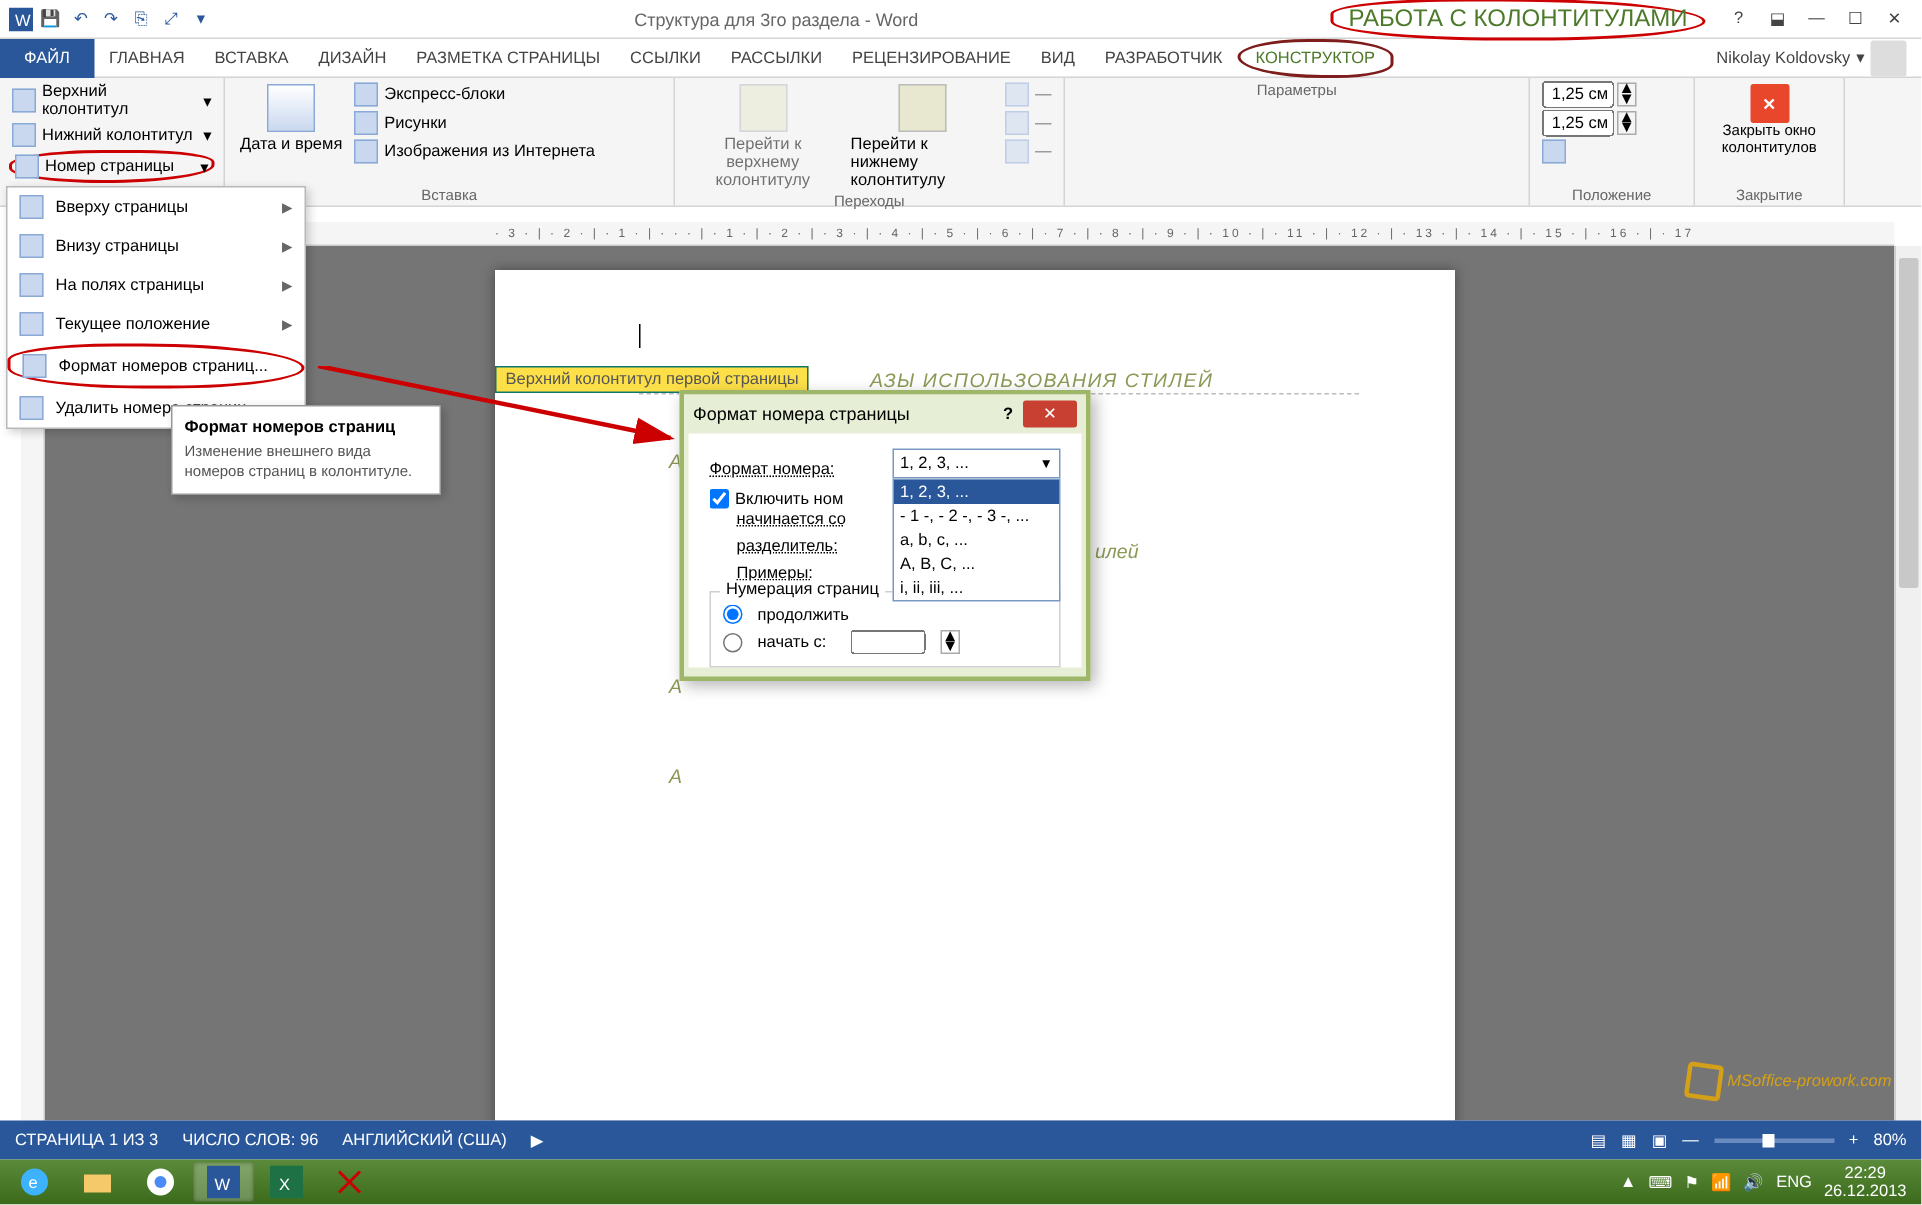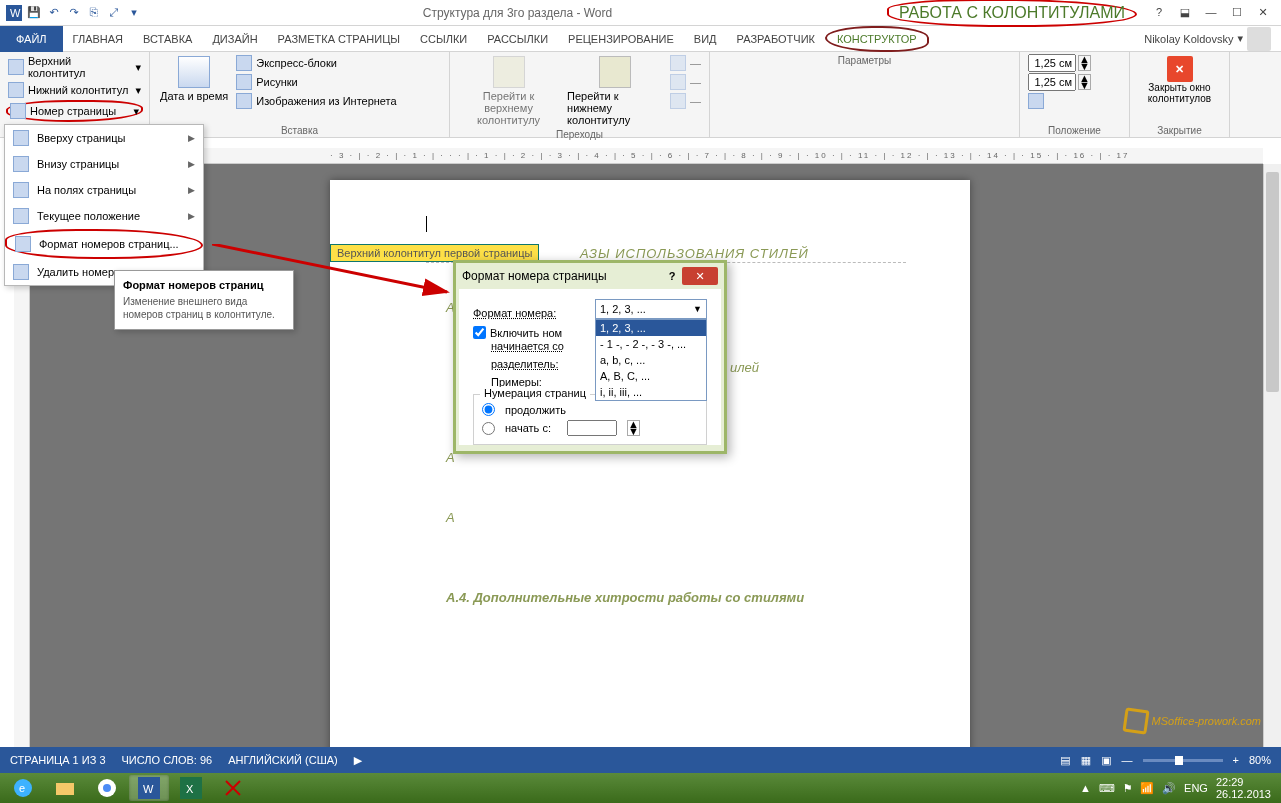--- a/index.html
+++ b/index.html
@@ -73,21 +73,21 @@
 .dlg-btn{width:70px;height:22px;border:1px solid #aaa;background:#f0f0f0;text-align:center;line-height:20px;}
 .dlg-btn.primary{border:1px solid #5b8dd6;box-shadow:0 0 2px #5b8dd6;}
 .statusbar{position:absolute;left:0;right:0;bottom:30px;height:26px;background:#2a579a;color:#fff;display:flex;align-items:center;padding:0 10px;gap:16px;font-size:11px;}
 .statusbar .right{margin-left:auto;display:flex;align-items:center;gap:10px;}
 .zoom-slider{width:80px;height:3px;background:#6a8bc0;position:relative;}
 .zoom-slider .thumb{position:absolute;left:40%;top:-3px;width:8px;height:9px;background:#fff;}
 .taskbar{position:absolute;left:0;right:0;bottom:0;height:30px;background:linear-gradient(#5a8a3a,#3a6a1a);display:flex;align-items:center;padding:0 2px;}
 .tb-item{width:40px;height:26px;margin:0 1px;display:flex;align-items:center;justify-content:center;border-radius:2px;}
 .tb-item.active{background:rgba(255,255,255,.25);box-shadow:inset 0 0 3px rgba(0,0,0,.3);}
 .tray{margin-left:auto;display:flex;align-items:center;gap:8px;color:#fff;padding:0 8px;}
-.tray .clock{text-align:left;line-height:1.1;}
+.tray .clock{text-align:center;line-height:1.1;}
 .watermark{position:absolute;right:20px;bottom:70px;color:#d4a017;font-size:16px;font-style:italic;z-index:3;display:flex;align-items:center;gap:4px;}
 .watermark .wlogo{width:24px;height:24px;border:3px solid #d4a017;border-radius:3px;transform:rotate(8deg);}
 .scrollbar-v{position:absolute;right:0;top:164px;width:18px;bottom:56px;background:#f0f0f0;border-left:1px solid #ccc;}
 .scrollbar-v .thumb{position:absolute;top:8px;left:2px;right:2px;height:220px;background:#c8c8c8;border-radius:2px;}
 </style>
 </head>
 <body>
 
 <div class="titlebar">
   <div class="qat">
@@ -253,21 +253,20 @@
 <div class="doc-area">
   <div class="page">
     <div class="cursor"></div>
     <div class="hf-label">Верхний колонтитул первой страницы</div>
     <div class="hf-text">АЗЫ ИСПОЛЬЗОВАНИЯ СТИЛЕЙ</div>
     <div class="hf-line"></div>
     <div class="body-text" style="top:120px">A</div>
     <div class="body-text" style="left:400px;top:180px">илей</div>
     <div class="body-text" style="top:270px">A</div>
     <div class="body-text" style="top:330px">A</div>
-    <div class="body-text" style="top:410px;font-weight:bold">A.4.  Дополнительные хитрости работы со стилями</div>
   </div>
 </div>
 <div class="scrollbar-v">
     <div class="thumb"></div>
   </div>
 
 <div class="dropdown-menu">
   <div class="dd-item">
       <span class="ico-s"></span>
       <span>Вверху страницы</span>

